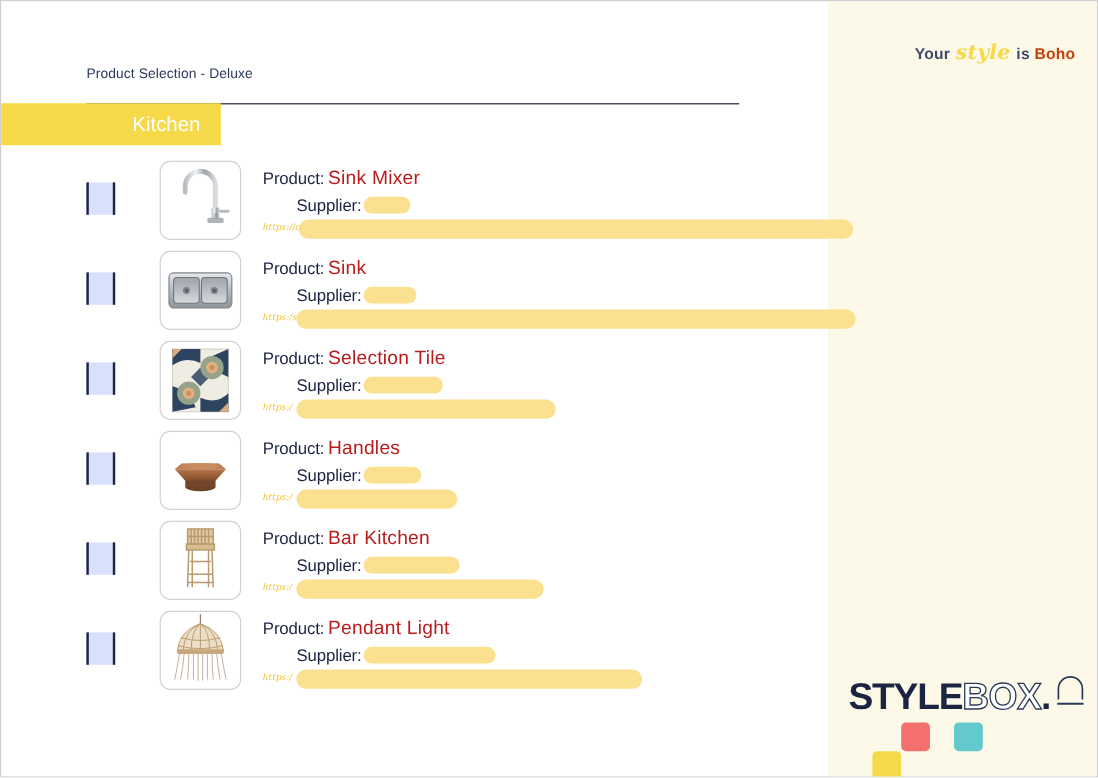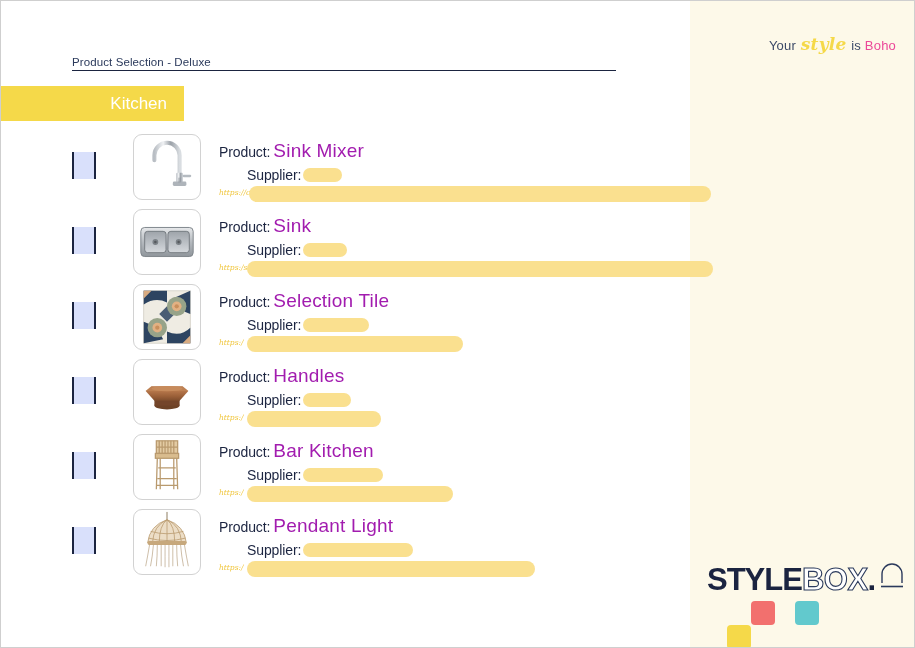--- a/index.html
+++ b/index.html
@@ -36,44 +36,44 @@
     position: absolute;
     top: 33px;
     right: 18px;
     font-size: 13px;
     color: #2b3a5c;
     white-space: nowrap;
     letter-spacing: .2px;
   }
   #tagline .word-your,
   #tagline .word-is {
-    font-weight: 400;
+    font-weight: 700;
     color: #3c4a68;
   }
   #tagline .word-style {
     font-family: "DejaVu Serif", serif;
     font-style: italic;
     font-weight: 700;
     color: #f5d949;
     font-size: 17px;
     padding: 0 1px;
   }
   #tagline .word-boho {
-    font-weight: 400;
-    color: #ec4899;
+    font-weight: 700;
+    color: #c2410c;
   }
 
   
   #doc-title-wrap {
     position: absolute;
     left: 71px;
     top: 51px;
     width: 544px;
     border-bottom: 1.2px solid #1b2440;
-    padding-bottom: 0;
+    padding-bottom: 16px;
   }
   #doc-title {
     font-size: 11.5px;
     color: #2b3a5c;
     letter-spacing: .1px;
   }
 
   
   #section-banner {
     position: absolute;
@@ -143,22 +143,22 @@
     line-height: 1;
     margin-bottom: 7px;
   }
   .lbl {
     font-size: 14px;
     font-weight: 400;
     color: #1b2440;
     letter-spacing: -.1px;
   }
   .product-name {
-    font-size: 19px;
-    color: #a21caf;
+    font-size: 16px;
+    color: #b91c1c;
     padding-left: 3px;
     letter-spacing: .2px;
   }
 
   .line-supplier {
     position: relative;
     white-space: nowrap;
     line-height: 1;
     margin-bottom: 9px;
     height: 12px;

